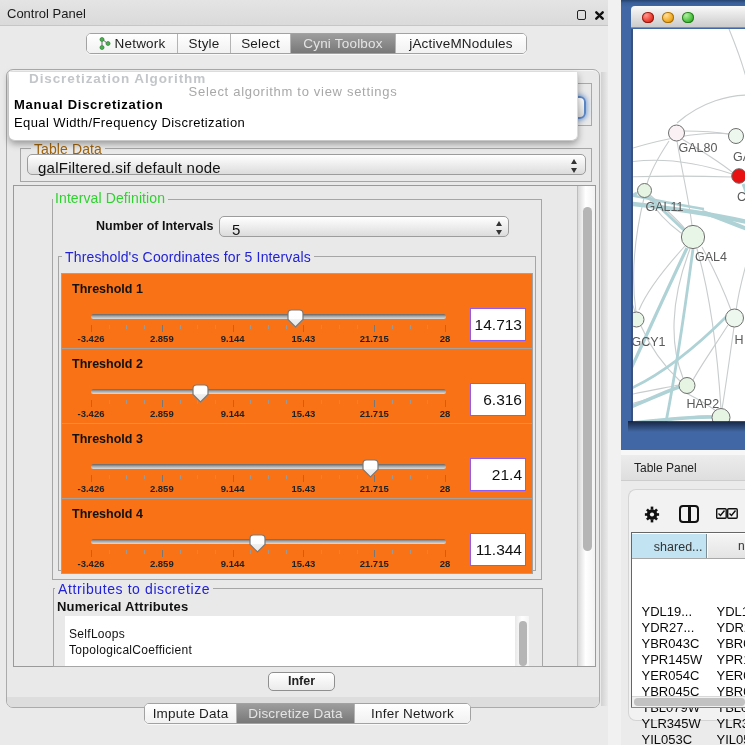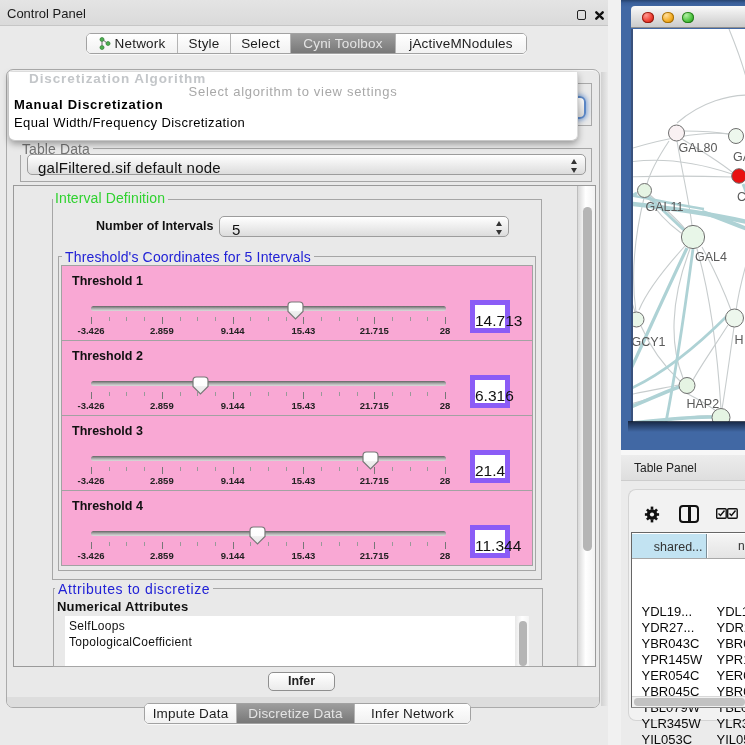--- a/index.html
+++ b/index.html
@@ -34,21 +34,21 @@
 #popup .ghost { position:absolute; left:20px; top:1px; font-size:13.5px; line-height:11px; font-weight:bold; color:#c3c6c9; letter-spacing:.9px; }
 #popup .i0 { position:absolute; left:0; top:11.5px; width:100%; text-align:center; font-size:13px; color:#a8a8a8; letter-spacing:.7px; }
 #popup .i1 { position:absolute; left:5px; top:24.5px; font-size:13px; font-weight:bold; color:#000; letter-spacing:.75px; }
 #popup .i2 { position:absolute; left:5px; top:42.5px; font-size:13px; color:#000; letter-spacing:.4px; }
 
 
 .group { border:1px solid #a6a6a6; }
 .gtitle { position:absolute; background:#e9e9e9; padding:0 3px; font-size:14px; letter-spacing:.1px; line-height:12.5px; white-space:nowrap; }
 
 #tdgroup { left:20px; top:148px; width:572px; height:34px; }
-#tdtitle { left:19px; top:142.5px; color:#737373; }
+#tdtitle { left:31px; top:142.5px; color:#a16207; }
 
 
 .combo { border-radius:5px; background:linear-gradient(#ffffff,#dcdcdc); border:1px solid #9c9c9c; font-size:15px; letter-spacing:.25px; color:#111; }
 .combo .v { position:absolute; left:10px; top:4px; }
 .combo .arr { position:absolute; right:7px; top:3px; width:7px; height:16px; }
 .combo .arr:before { content:""; position:absolute; left:0; top:1px; border-left:3.5px solid transparent; border-right:3.5px solid transparent; border-bottom:5px solid #333; }
 .combo .arr:after { content:""; position:absolute; left:0; bottom:1px; border-left:3.5px solid transparent; border-right:3.5px solid transparent; border-top:5px solid #333; }
 
 #tdcombo { left:27px; top:154px; width:559px; height:21px; }
 
@@ -58,24 +58,24 @@
 #sp-thumb { left:583px; top:207px; width:9px; height:344px; background:#b5b5b5; border-radius:4.5px; }
 
 #ivgroup { left:51.5px; top:198.5px; width:490.5px; height:381px; }
 #ivtitle { left:53px; top:191.5px; color:#30d230; padding:0 3px 0 2px !important; }
 #noi { left:96px; top:218.5px; font-size:12.5px; font-weight:bold; color:#111; }
 #noicombo { left:219px; top:216px; width:290px; height:21px; }
 
 #thgroup { left:58px; top:256px; width:478px; height:315px; }
 #thtitle { left:62px; top:250.5px; color:#2222d6; letter-spacing:.15px; }
 
-.thbox { left:61px; width:472px; height:76px; background:#f9a8d4; border:1px solid #a2a2a2; }
+.thbox { left:61px; width:472px; height:76px; background:#f97316; border:1px solid #a2a2a2;margin-top:8px; }
 .thbox .lbl { position:absolute; left:10px; top:8px; font-size:12.5px; font-weight:bold; color:#111; }
 .thbox .track { position:absolute; left:29px; top:40px; width:355px; height:5px; border-radius:2.5px; background:linear-gradient(#646464,#b2b2b2 55%,#dcdcdc); }
-.thbox .vbox { position:absolute; left:408px; top:34px; width:40px; height:33px; background:#fff; border:5px solid #8b5cf6; font-size:15.5px; color:#111; text-align:right; line-height:31px; padding-right:3px; }
+.thbox .vbox { position:absolute; left:408px; top:34px; width:56px; height:33px; background:#fff; border:1px solid #8b5cf6; font-size:15.5px; color:#111; text-align:right; line-height:31px; padding-right:3px; }
 .tick { position:absolute; width:1px; background:#777; }
 .tlabel { position:absolute; top:59px; font-size:9.5px; font-weight:bold; color:#222; width:40px; text-align:center; }
 .thumb { position:absolute; top:35px; width:17px; height:19px; }
 
 #attrgroup { left:53px; top:588px; width:490px; height:79px; }
 #attrtitle { left:55px; top:583px; color:#2222d6; letter-spacing:.6px; }
 #numattr { left:57px; top:599px; font-size:13px; letter-spacing:.2px; font-weight:bold; color:#111; }
 #attrlist { left:65px; top:616px; width:450px; height:50px; background:#fff; overflow:hidden; }
 #attrlist div { font-size:12px; letter-spacing:.3px; color:#111; padding-left:4px; height:16px; line-height:16px; }
 #al-track { left:515px; top:616px; width:14px; height:50px; background:linear-gradient(90deg,#e8e8e8,#ffffff 50%,#f4f4f4); }
@@ -337,21 +337,21 @@
         </defs>
     <path d="M1 4.5 Q1 1 4.5 1 L12.5 1 Q16 1 16 4.5 L16 10.5 L8.5 18 L1 10.5 Z" fill="url(#tg4)" stroke="#787878" stroke-width="1.2"></path>
   </svg>
       <div class="vbox">11.344</div>
     </div>
   </div>
 
 <div class="abs group" id="attrgroup"></div>
 <div class="abs gtitle" id="attrtitle">Attributes to discretize</div>
 <div class="abs" id="numattr">Numerical Attributes</div>
-<div class="abs" id="attrlist" style="padding-top:2px;">
+<div class="abs" id="attrlist" style="padding-top:10px;">
   <div>SelfLoops</div>
   <div>TopologicalCoefficient</div>
 </div>
 <div class="abs" id="al-track"></div>
 <div class="abs" id="al-thumb"></div>
 
 <div class="abs" id="applybtn">Infer</div>
 
 <div class="abs seg" id="bottabs">
   <div class="s" style="width:92px;">Impute Data</div>

